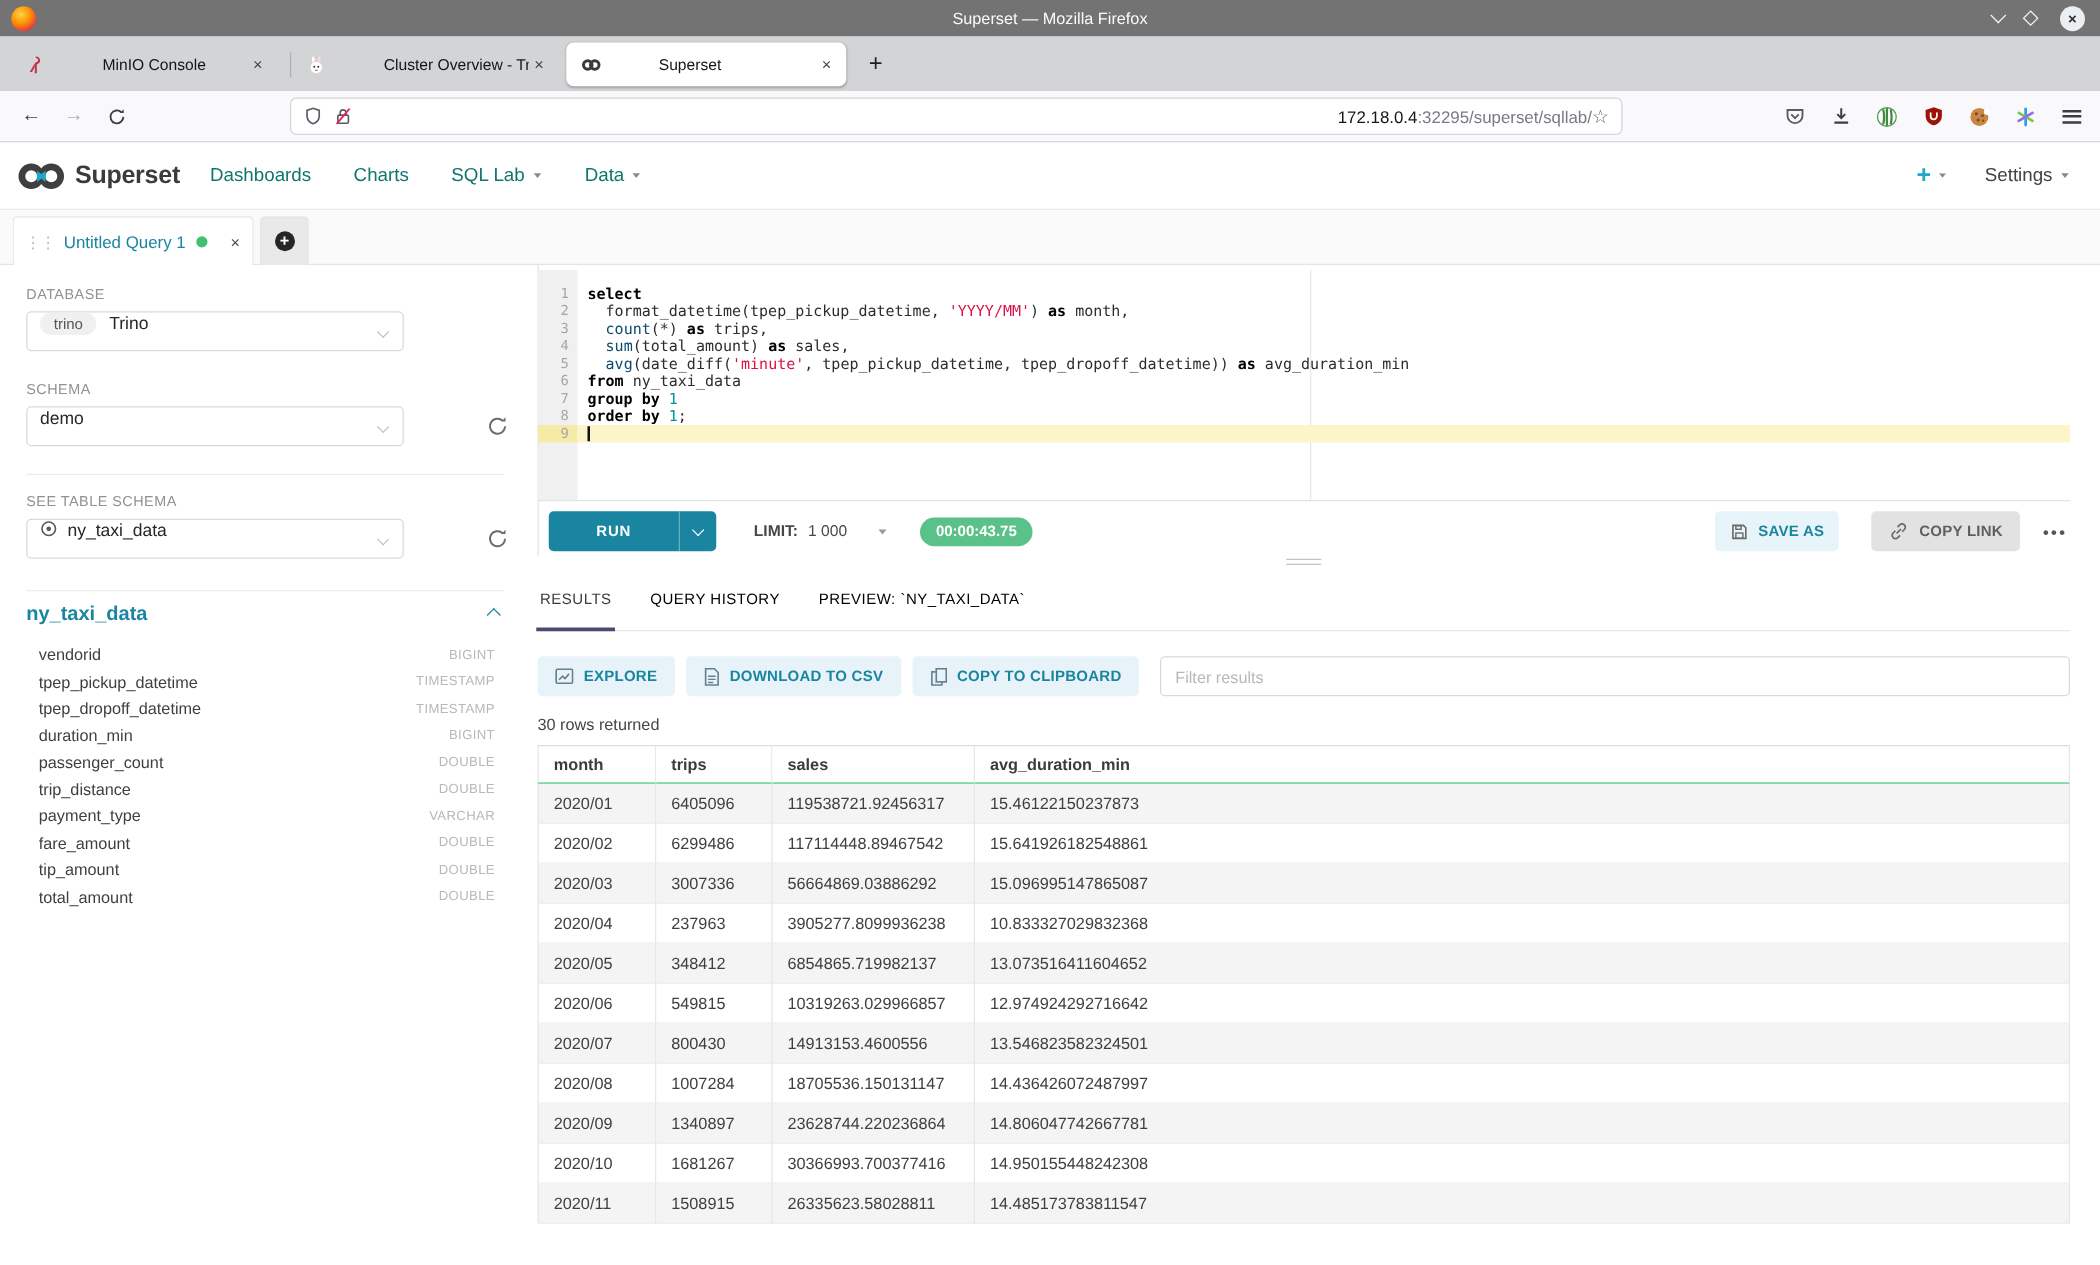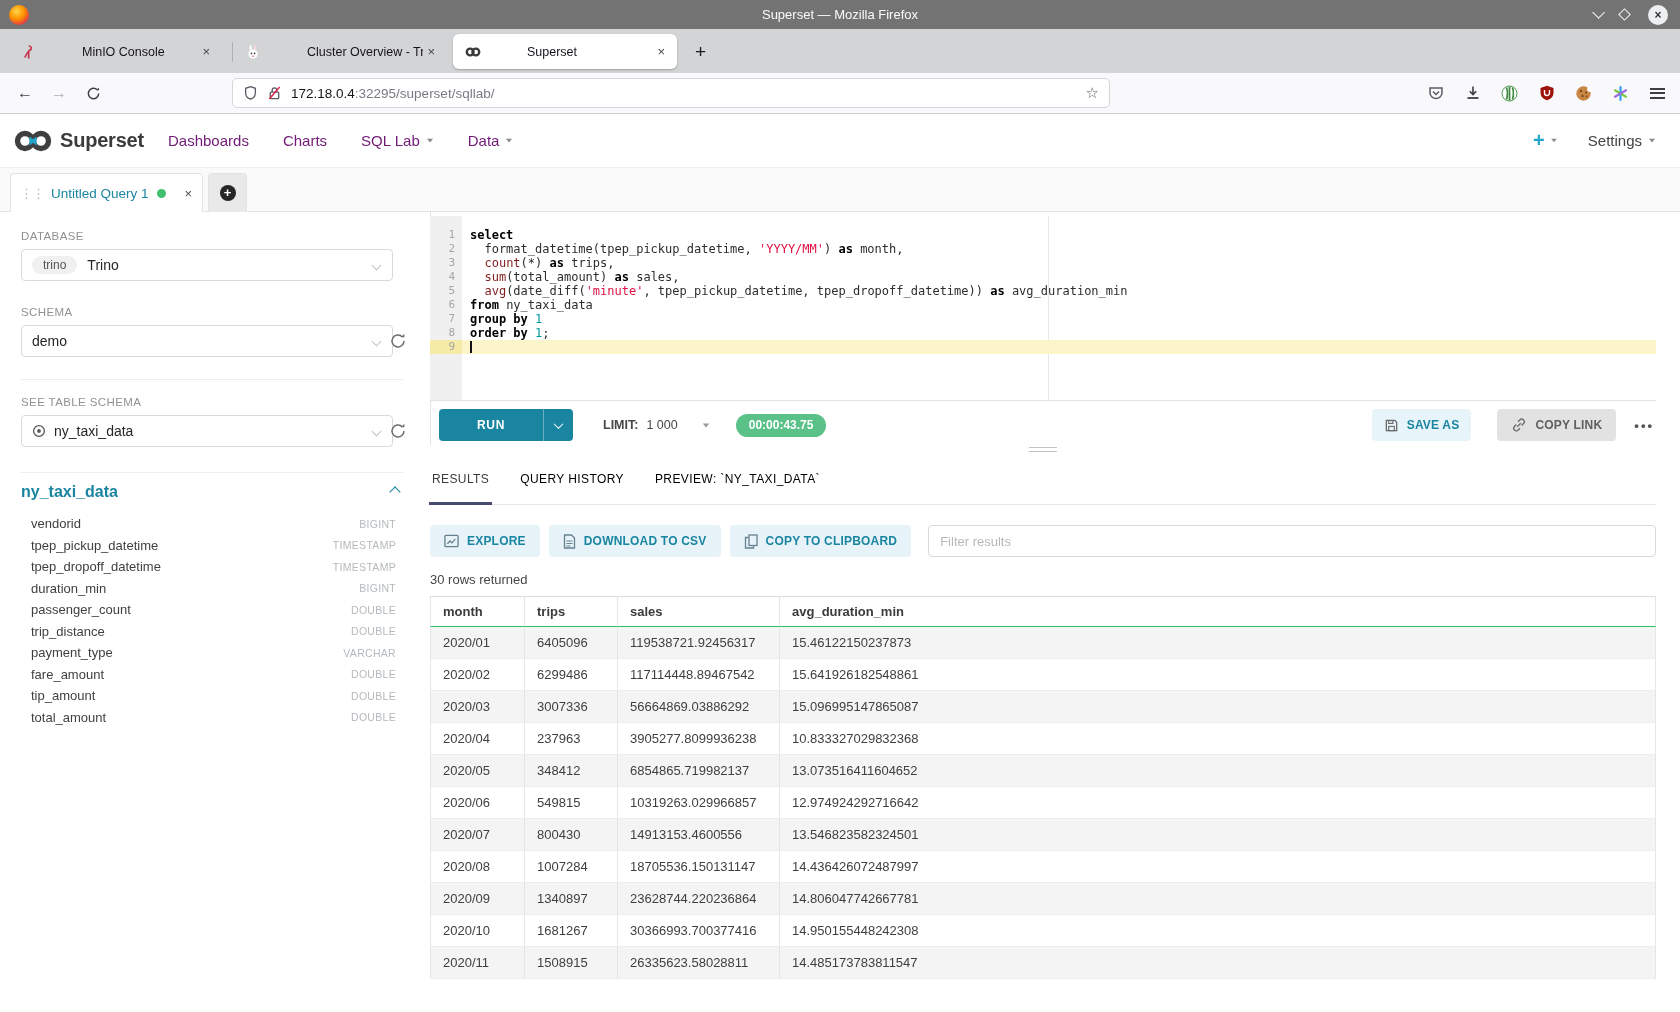--- a/index.html
+++ b/index.html
@@ -29,37 +29,37 @@
   .btab.active { background:#fff; box-shadow:0 1px 2px rgba(0,0,0,.25); width:224px; }
   .tabsep { width:1px; height:20px; background:#aeb0b3; margin:0 0 11px 10px; }
   .newtab { font-size:19px; color:#1d1d1f; margin:0 0 10px 18px; font-weight:400; }
 
   
   .urlrow { height:41px; background:#f9f9fb; border-bottom:1px solid #ccccd3;
     display:flex; align-items:center; }
   .navbtn { font-size:16px; color:#3e3e44; width:34px; text-align:center; }
   .navbtn.disabled { color:#b0b0b6; }
   .navbtn:first-child { margin-left:8px; }
-  .urlbar { width:878px; height:30px; margin-left:122px; background:#fff; border:1px solid #d5d5da;
-    border-radius:5px; display:flex; align-items:center; padding:0 10px; }
+  .urlbar { width:1066px; height:30px; margin-left:122px; background:#fff; border:1px solid #d5d5da;
+    border-radius:5px; display:flex; align-items:center; padding:0 10px;text-align:right; }
   .urlbar .uicon { margin-right:9px; display:flex; }
   .urltext { font-size:13.5px; color:#15141a; flex:1; }
   .urltext .dim { color:#7a7a85; }
   .ustar { font-size:15px; color:#5a5a64; }
   .tb-icons { display:flex; align-items:center; gap:20px; margin-left:auto; padding-right:14px; }
   .tb-icons .ticon { display:flex; width:17px; height:17px; align-items:center; justify-content:center; }
   .burger { font-size:15px; color:#3d3d42; letter-spacing:0; }
   .burger i { display:block; width:15px; height:2px; background:#3d3d42; margin:2.5px 0; }
 
   
   .ssnav { height:54px; background:#fff; border-bottom:1px solid #ececec; display:flex; align-items:center; }
   .brand { display:flex; align-items:center; margin-left:12px; }
   .brand-name { font-size:20px; font-weight:700; color:#3b3b3b; margin-left:6px; letter-spacing:-.2px; }
   .ssnav-items { display:flex; align-items:center; margin-left:24px; gap:34px; }
-  .ssnav-item { font-size:15px; color:#701a75; display:flex; align-items:center; gap:6px; }
+  .ssnav-item { font-size:15px; color:#0f766e; display:flex; align-items:center; gap:6px; }
   .caret { width:0; height:0; border-left:4px solid transparent; border-right:4px solid transparent;
     border-top:5px solid #8a8a8a; display:inline-block; }
   .ssnav-right { margin-left:auto; display:flex; align-items:center; padding-right:24px; gap:30px; }
   .plusbtn { color:#20a7c9; font-size:20px; font-weight:700; display:flex; align-items:center; gap:5px; }
   .settings { font-size:15px; color:#434343; display:flex; align-items:center; gap:6px; }
 
   
   .qtabs { height:44px; background:#fafafa; border-bottom:1px solid #e3e3e3; display:flex; align-items:flex-end; padding-left:10px; }
   .qtab { width:193px; height:39px; background:#fff; border:1px solid #e3e3e3; border-bottom:none;
     border-radius:4px 4px 0 0; display:flex; align-items:center; padding:0 10px 0 9px; margin-bottom:-1px; }
@@ -74,22 +74,22 @@
 
   
   .content { display:flex; height:800px; }
   .left-panel { width:402px; margin-left:11px; padding:0 10px; flex:0 0 auto; }
   .main-panel { flex:1; margin-left:17px; margin-right:24px; position:relative; }
   .pane-rail { position:absolute; left:0; top:0; width:1px; height:233px; background:#e3e3e3; }
 
   
   .flabel { margin-top:18px; font-size:11.5px; color:#919191; letter-spacing:.4px; }
   .selrow { position:relative; margin-top:7px; }
-  .sel { width:372px; height:32px; border:1px solid #d9d9d9; border-radius:4px; background:#fff;
-    display:flex; align-items:center; padding:0 28px 0 10px; position:relative; }
+  .sel { width:302px; height:32px; border:1px solid #d9d9d9; border-radius:4px; background:#fff;
+    display:flex; align-items:flex-start; padding:0 28px 0 10px; position:relative; }
   .sel .chev { position:absolute; right:12px; top:12px; width:7px; height:7px;
     border-right:1.5px solid #c3c3c3; border-bottom:1.5px solid #c3c3c3; transform:rotate(45deg); }
   .pill { background:#f0f0f0; border-radius:10px; font-size:12px; color:#555; padding:2px 11px; margin-right:10px; }
   .selval { font-size:14px; color:#262626; }
   .refresh { position:absolute; right:-4px; top:7px; }
   .divider { height:1px; background:#ececec; margin-top:22px; }
   .divider2 { height:1px; background:#ececec; margin-top:25px; }
   .tbl-head { margin-top:10px; display:flex; align-items:center; }
   .tbl-title { color:#1a85a0; font-size:16px; font-weight:700; }
   .chev-up { margin-left:auto; width:8px; height:8px; border-right:1.6px solid #1a85a0;
@@ -104,21 +104,21 @@
     font-family:"DejaVu Sans Mono", monospace; font-size:12px; overflow:hidden; }
   .gutter-bg { position:absolute; left:0; top:0; bottom:0; width:32px; background:#f0f0f0; }
   .print-margin { position:absolute; left:618px; top:0; bottom:0; width:1px; background:#e7e7e7; }
   .ed-rows { position:relative; padding-top:12px; }
   .ed-row { display:flex; height:14px; line-height:14px; }
   .ed-num { width:32px; flex:0 0 32px; text-align:right; padding-right:7px; color:#a6a6a6; font-size:11px; }
   .ed-code { flex:1; padding-left:8px; white-space:pre; color:#2d2d2d; }
   .ed-row.active .ed-code { background:#fbf5c9; }
   .ed-row.active .ed-num { background:#f5eba6; }
   .kw { color:#000; font-weight:bold; }
-  .fn { color:#7f1d1d; }
+  .fn { color:#0c4a6e; }
   .str { color:#d14; }
   .num { color:#099; }
   .cursor { display:inline-block; width:2px; height:12px; background:#111; vertical-align:middle; margin-top:-2px; }
 
   
   .run-toolbar { margin-top:8px; height:32px; display:flex; align-items:center; }
   .runbtn { margin-left:9px; height:32px; display:flex; border-radius:4px; overflow:hidden; background:#1a85a0; color:#fff; }
   .run-main { width:104px; display:flex; align-items:center; justify-content:center;
     font-size:12px; font-weight:600; letter-spacing:.6px; }
   .run-caret { width:30px; border-left:1px solid rgba(255,255,255,.35); display:flex; align-items:center; justify-content:center; }

